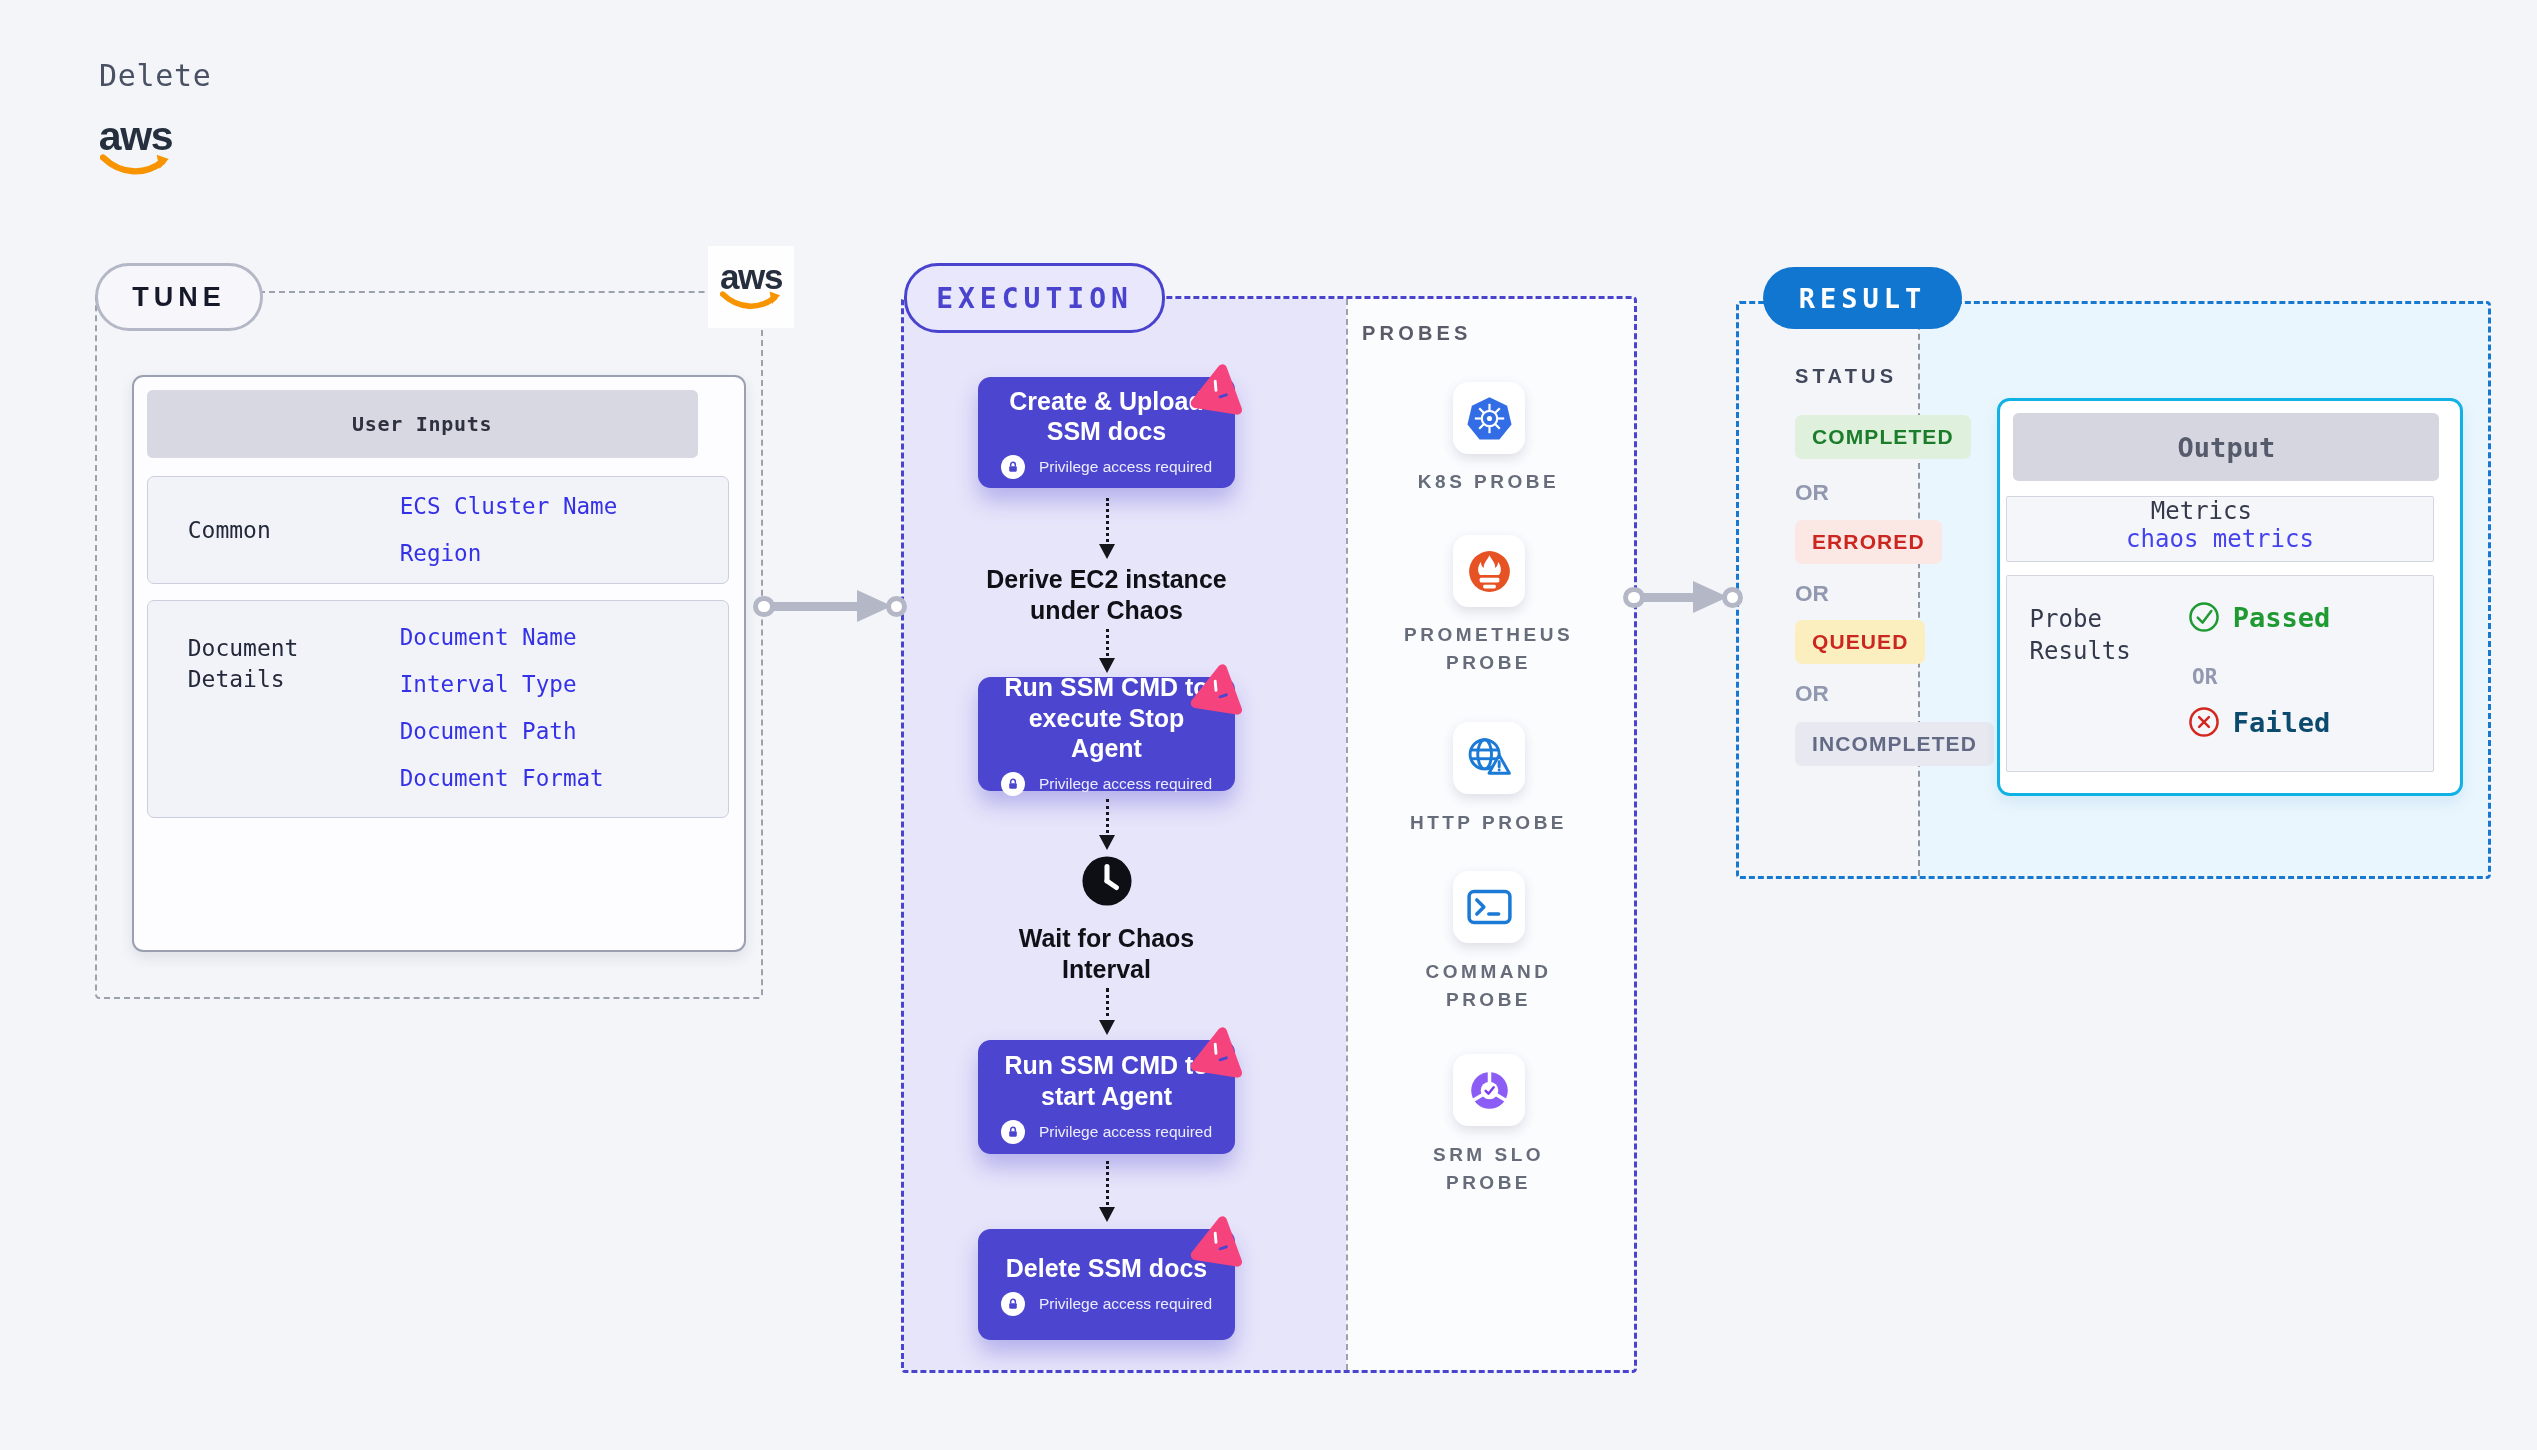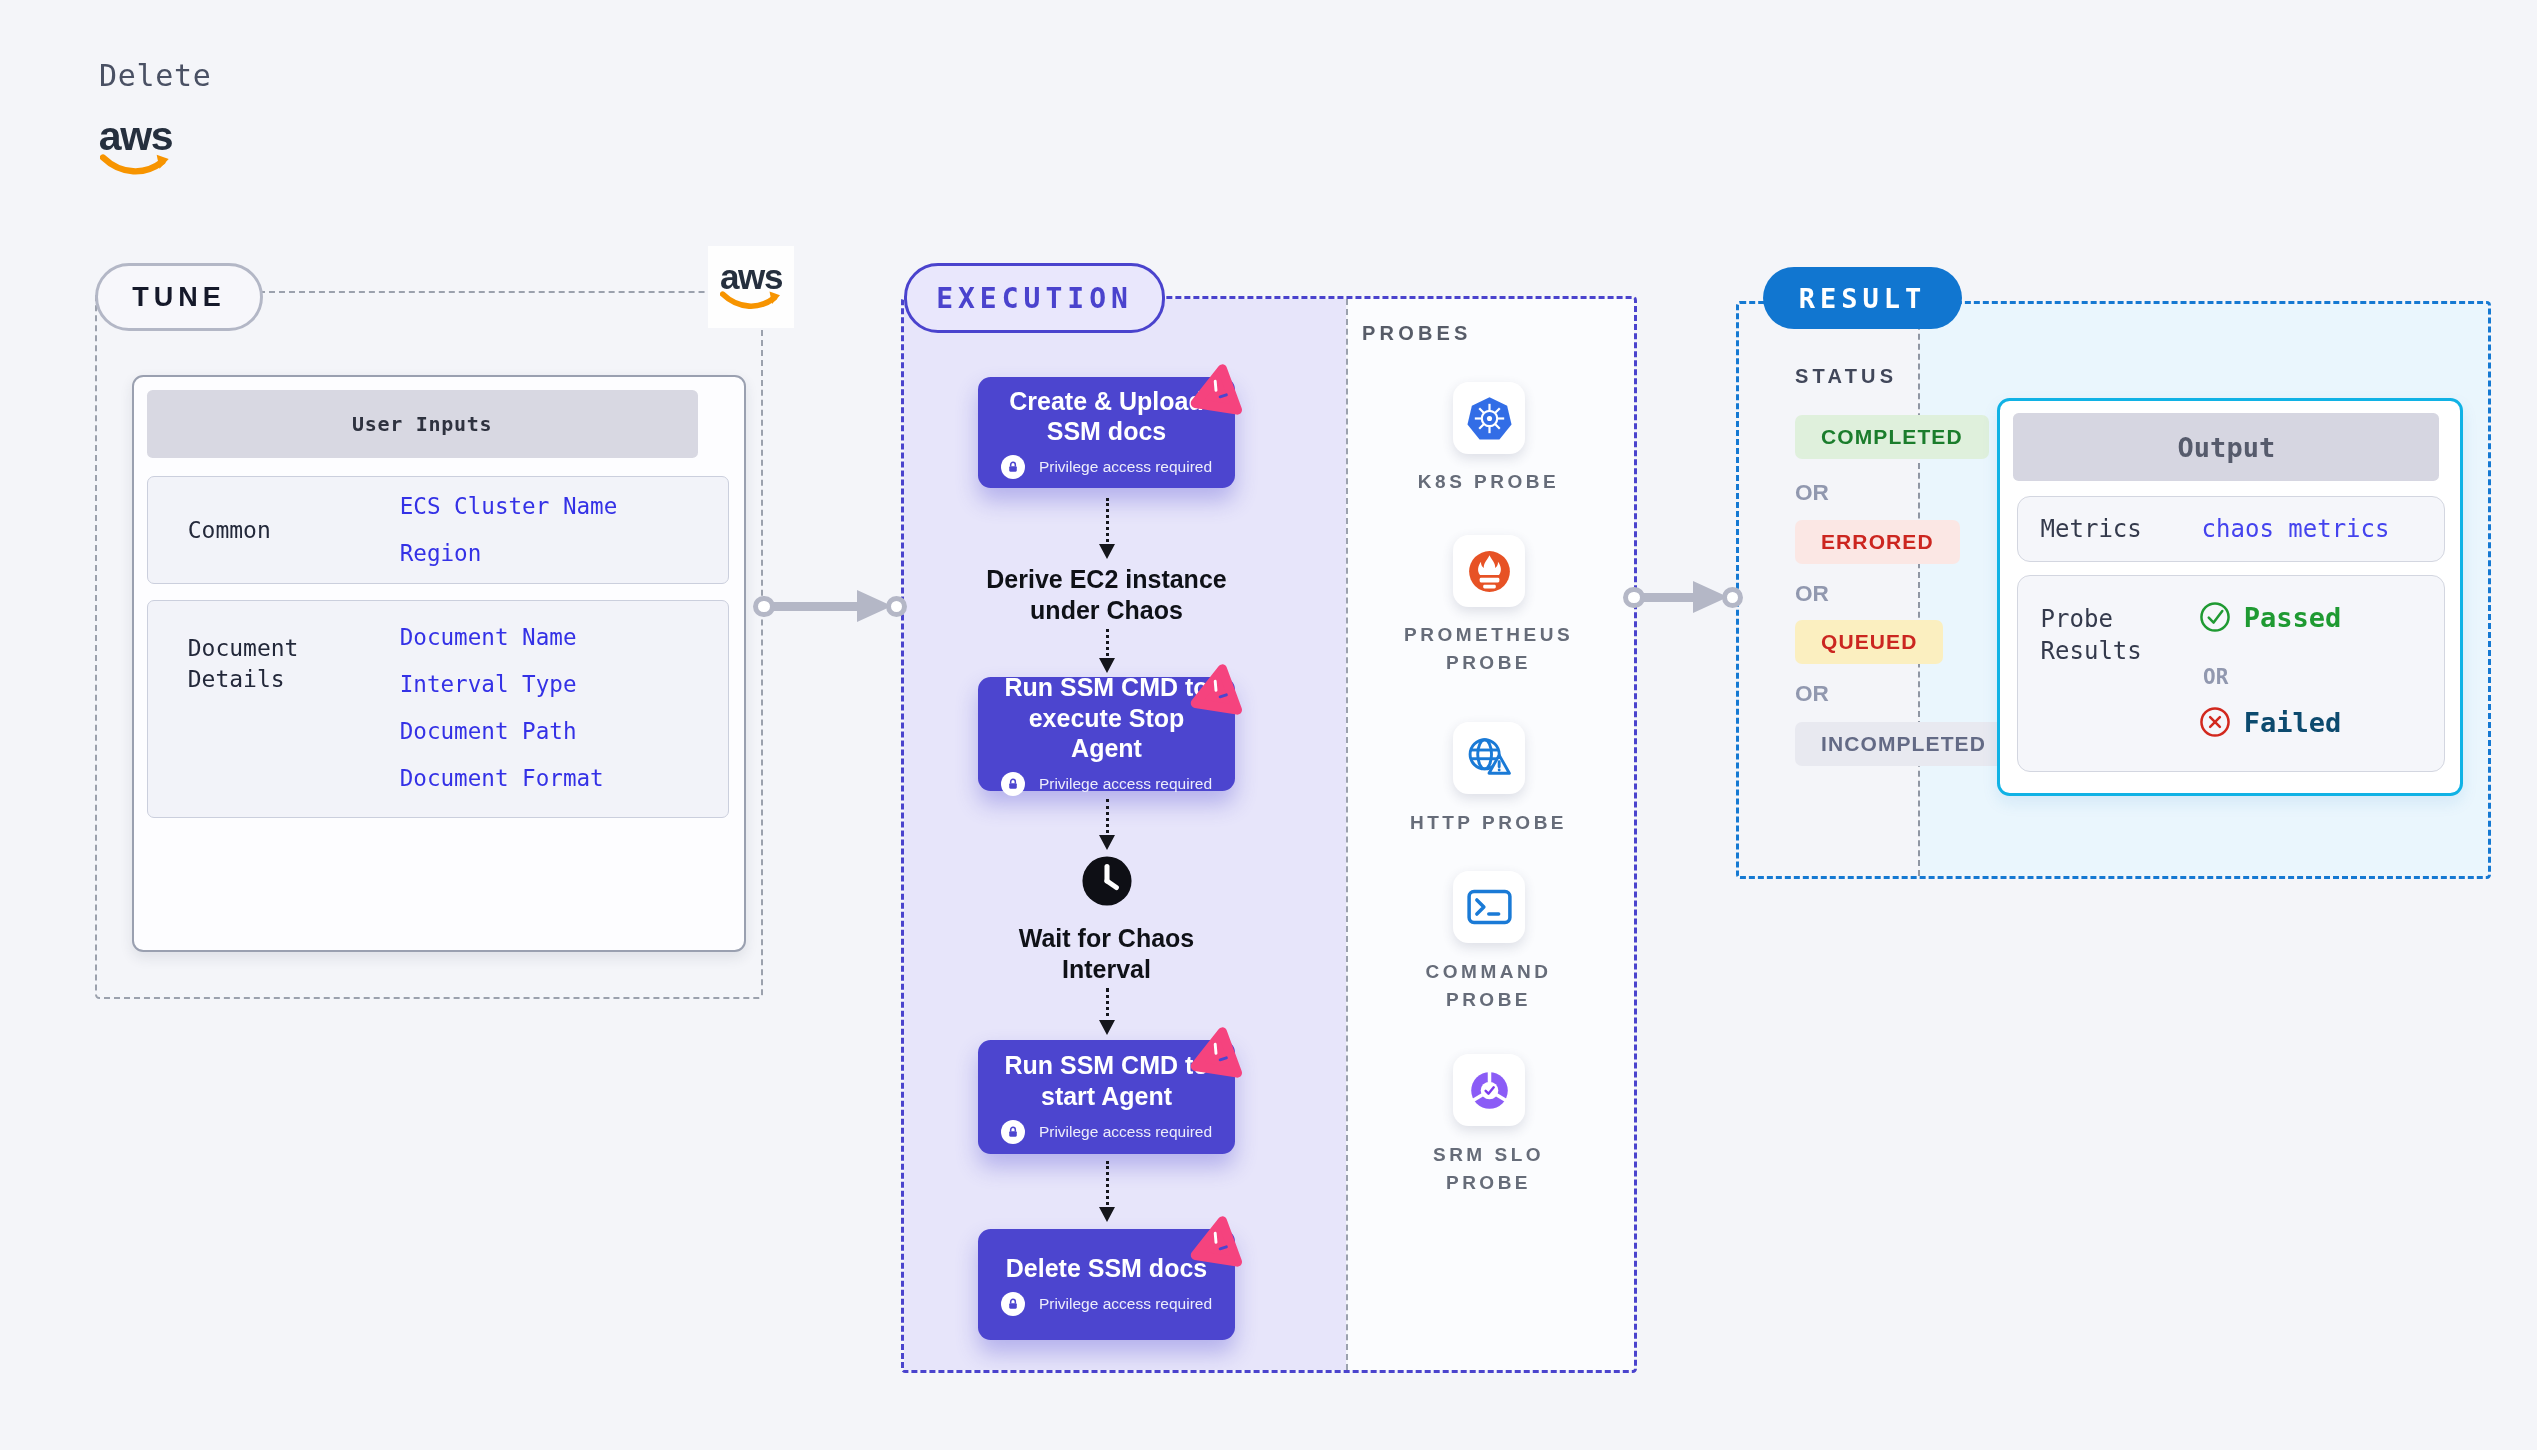--- a/index.html
+++ b/index.html
@@ -92,34 +92,34 @@
   .probe-label{position:absolute;left:500px;width:169px;text-align:center;font-size:19px;font-weight:700;
                color:#666C79;letter-spacing:3.5px;line-height:1.45;}
 
   
   .result-box{position:absolute;left:1736px;top:301px;width:749px;height:572px;
               border:3.5px dashed #1579D2;border-radius:4.2px;}
   .result-cyan{position:absolute;left:181px;top:0;right:0;height:100%;background:#EAF6FD;border-radius:0 4.2px 4.2px 0;}
   .result-divider{position:absolute;left:179px;top:0;height:100%;border-left:2.1px dashed #8F96A3;}
 
   .status-label{position:absolute;left:56px;top:61px;font-size:20px;font-weight:700;color:#41475A;letter-spacing:4.2px;}
-  .status-badge{position:absolute;left:56px;height:44px;line-height:44px;padding:0 26px;border-radius:7px;
+  .status-badge{position:absolute;left:56px;height:44px;line-height:44px;padding:0 17px;border-radius:7px;
                 font-size:21px;font-weight:700;letter-spacing:1.1px;}
   .st-completed{top:111px;color:#1B7D2C;background:#DFF0DC;}
   .st-errored{top:216px;color:#CC2620;background:#FBE7E4;}
   .st-queued{top:316px;color:#CB2620;background:#FBEFC0;}
   .st-incompleted{top:418px;color:#636A85;background:#E8E9F0;}
   .or-label{position:absolute;left:56px;font-size:22.6px;font-weight:600;color:#9198AF;}
   .or-1{top:176px;} .or-2{top:277px;} .or-3{top:377px;}
 
   .output-card{position:absolute;left:258px;top:94px;width:460px;height:392px;background:#FFFFFF;
                border:3.5px solid #10B2E5;border-radius:12.7px;box-shadow:0 7px 15.5px rgba(20,120,200,.10);}
   .out-header{position:absolute;left:13.4px;top:12px;width:426px;height:68px;background:#D6D6E1;border-radius:5.6px;
               display:flex;align-items:center;justify-content:center;font-size:27px;font-weight:600;color:#565B6C;}
-  .out-row{position:absolute;left:17px;width:426px;background:#F5F6FA;border:1.4px solid #D3D6E0;border-radius:13px;}
+  .out-row{position:absolute;left:6px;width:426px;background:#F5F6FA;border:1.4px solid #D3D6E0;border-radius:2px;flex-direction:column;}
   .out-metrics{top:95px;height:64px;display:flex;align-items:center;}
   .out-metrics .lbl{margin-left:22.6px;width:161px;font-size:24px;color:#343A4C;}
   .out-metrics .val{font-size:24px;color:#4443EE;}
   .out-proberes{top:174px;height:195px;}
   .out-proberes .lbl{position:absolute;left:22.6px;top:27px;width:120px;font-size:24px;color:#343A4C;line-height:32px;}
   .pr-line{position:absolute;left:181px;display:flex;align-items:center;gap:12.7px;}
   .pr-pass{top:25.4px;} .pr-fail{top:130px;}
   .pr-text{font-size:27px;font-weight:700;text-align:right;}
   .pr-pass .pr-text{color:#1F9A32;}
   .pr-fail .pr-text{color:#0c4a6e;}

